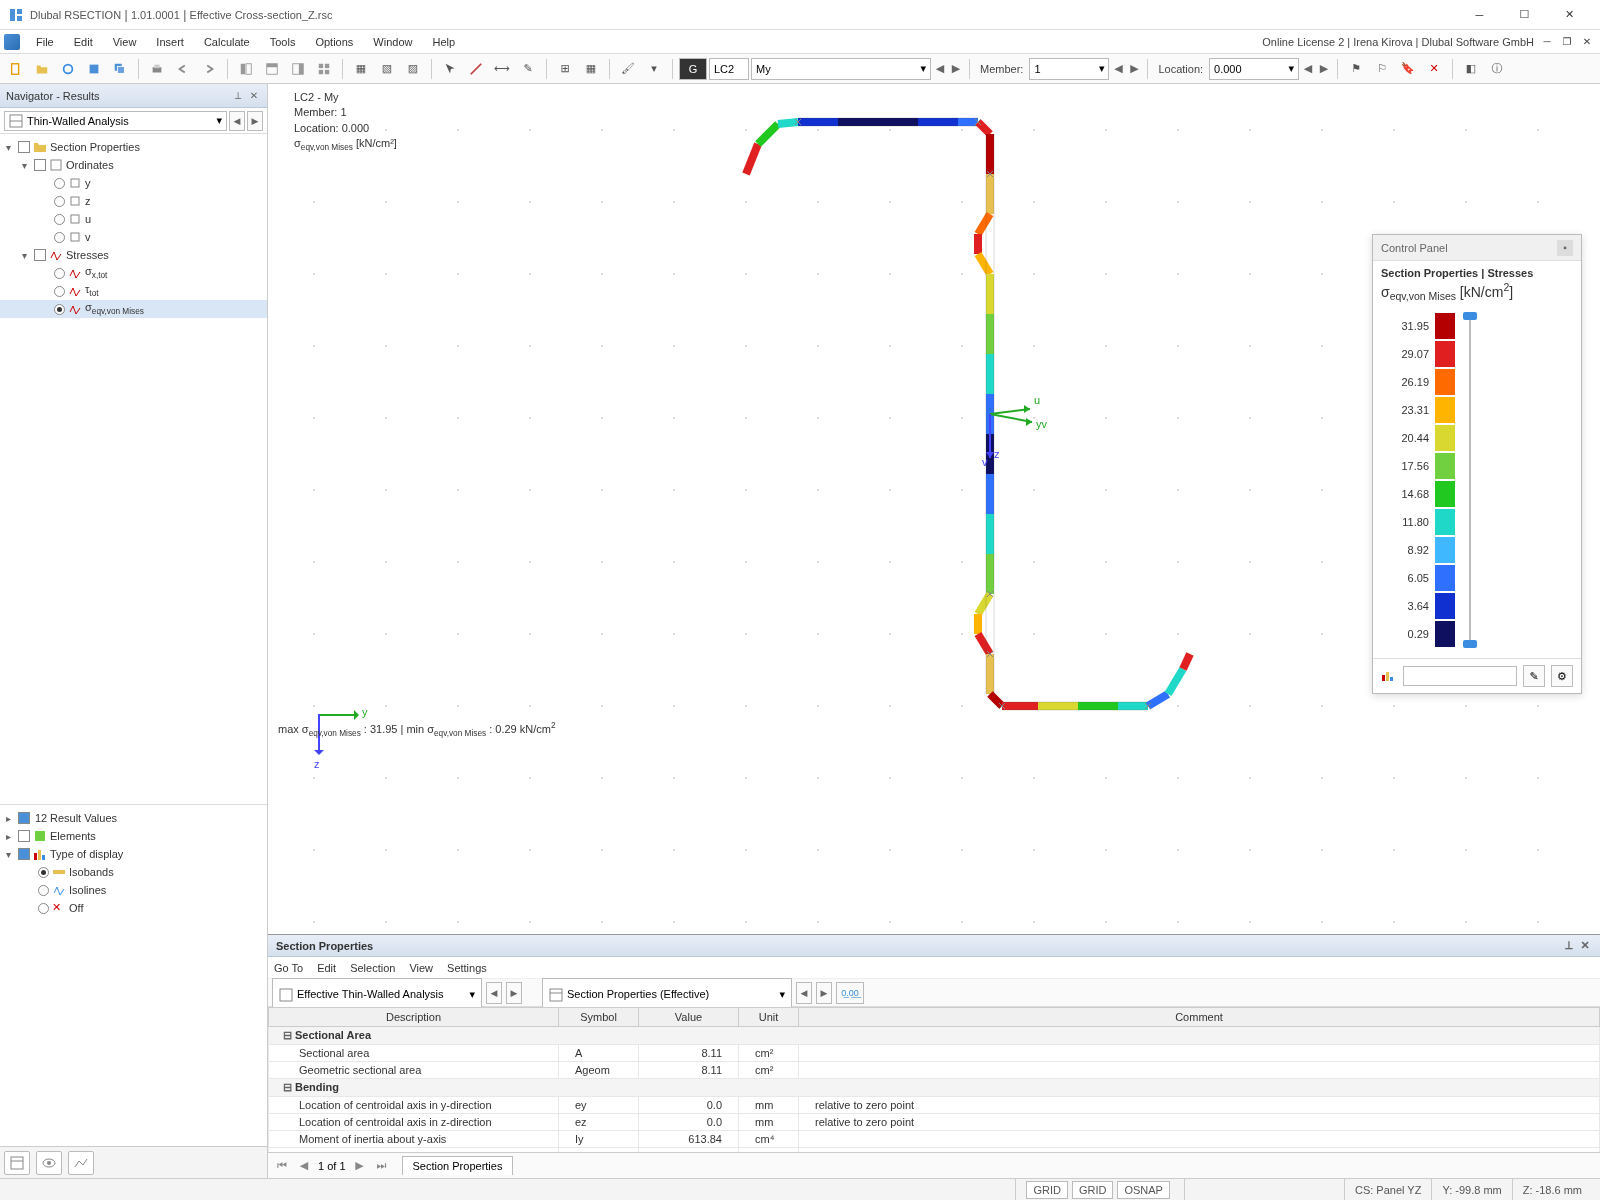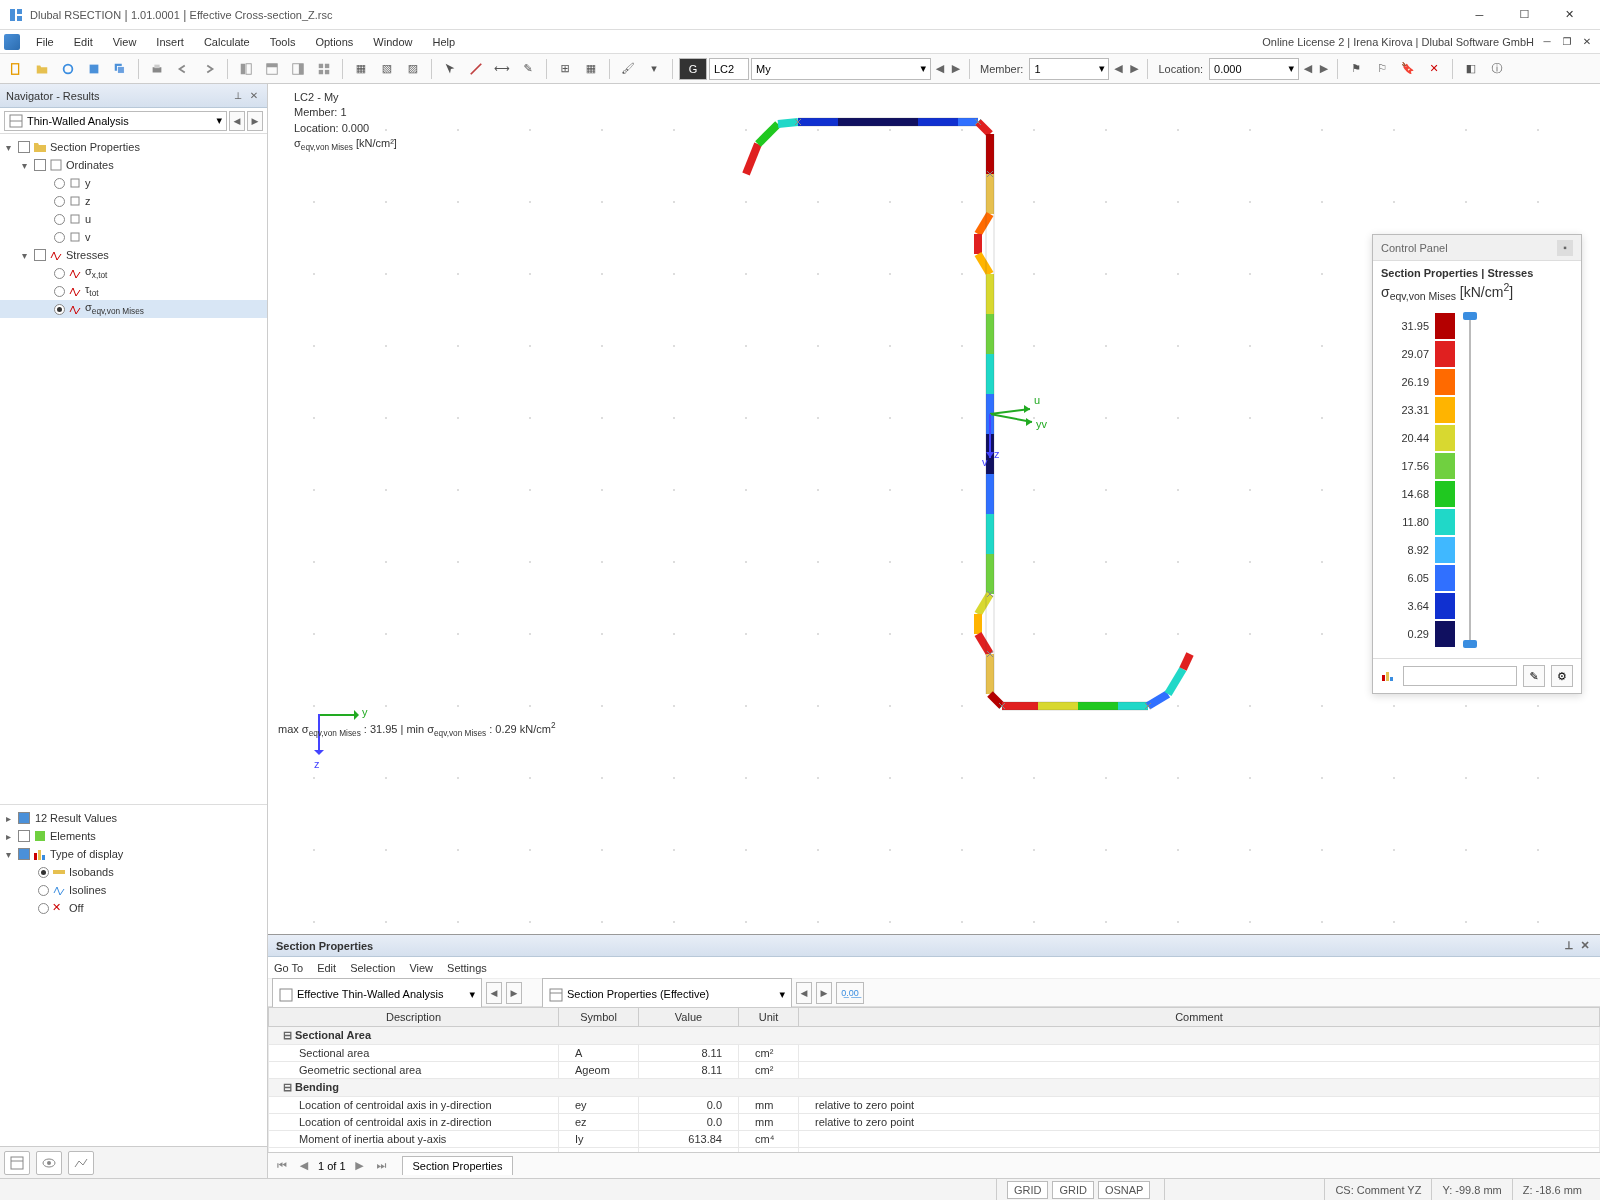--- a/index.html
+++ b/index.html
@@ -782,16 +782,16 @@
 </div>
 
 <div class="statusbar">
   <div class="spacer"></div>
   <div class="sb-section">
     <span class="toggle">GRID</span>
     <span class="toggle">GRID</span>
     <span class="toggle">OSNAP</span>
   </div>
   <div class="sb-section" style="min-width:160px;"></div>
-  <div class="sb-section">CS: Comment YZ</div>
+  <div class="sb-section">CS: Panel YZ</div>
   <div class="sb-section">Y: -99.8 mm</div>
   <div class="sb-section">Z: -18.6 mm</div>
 </div>
 
 </body></html>

